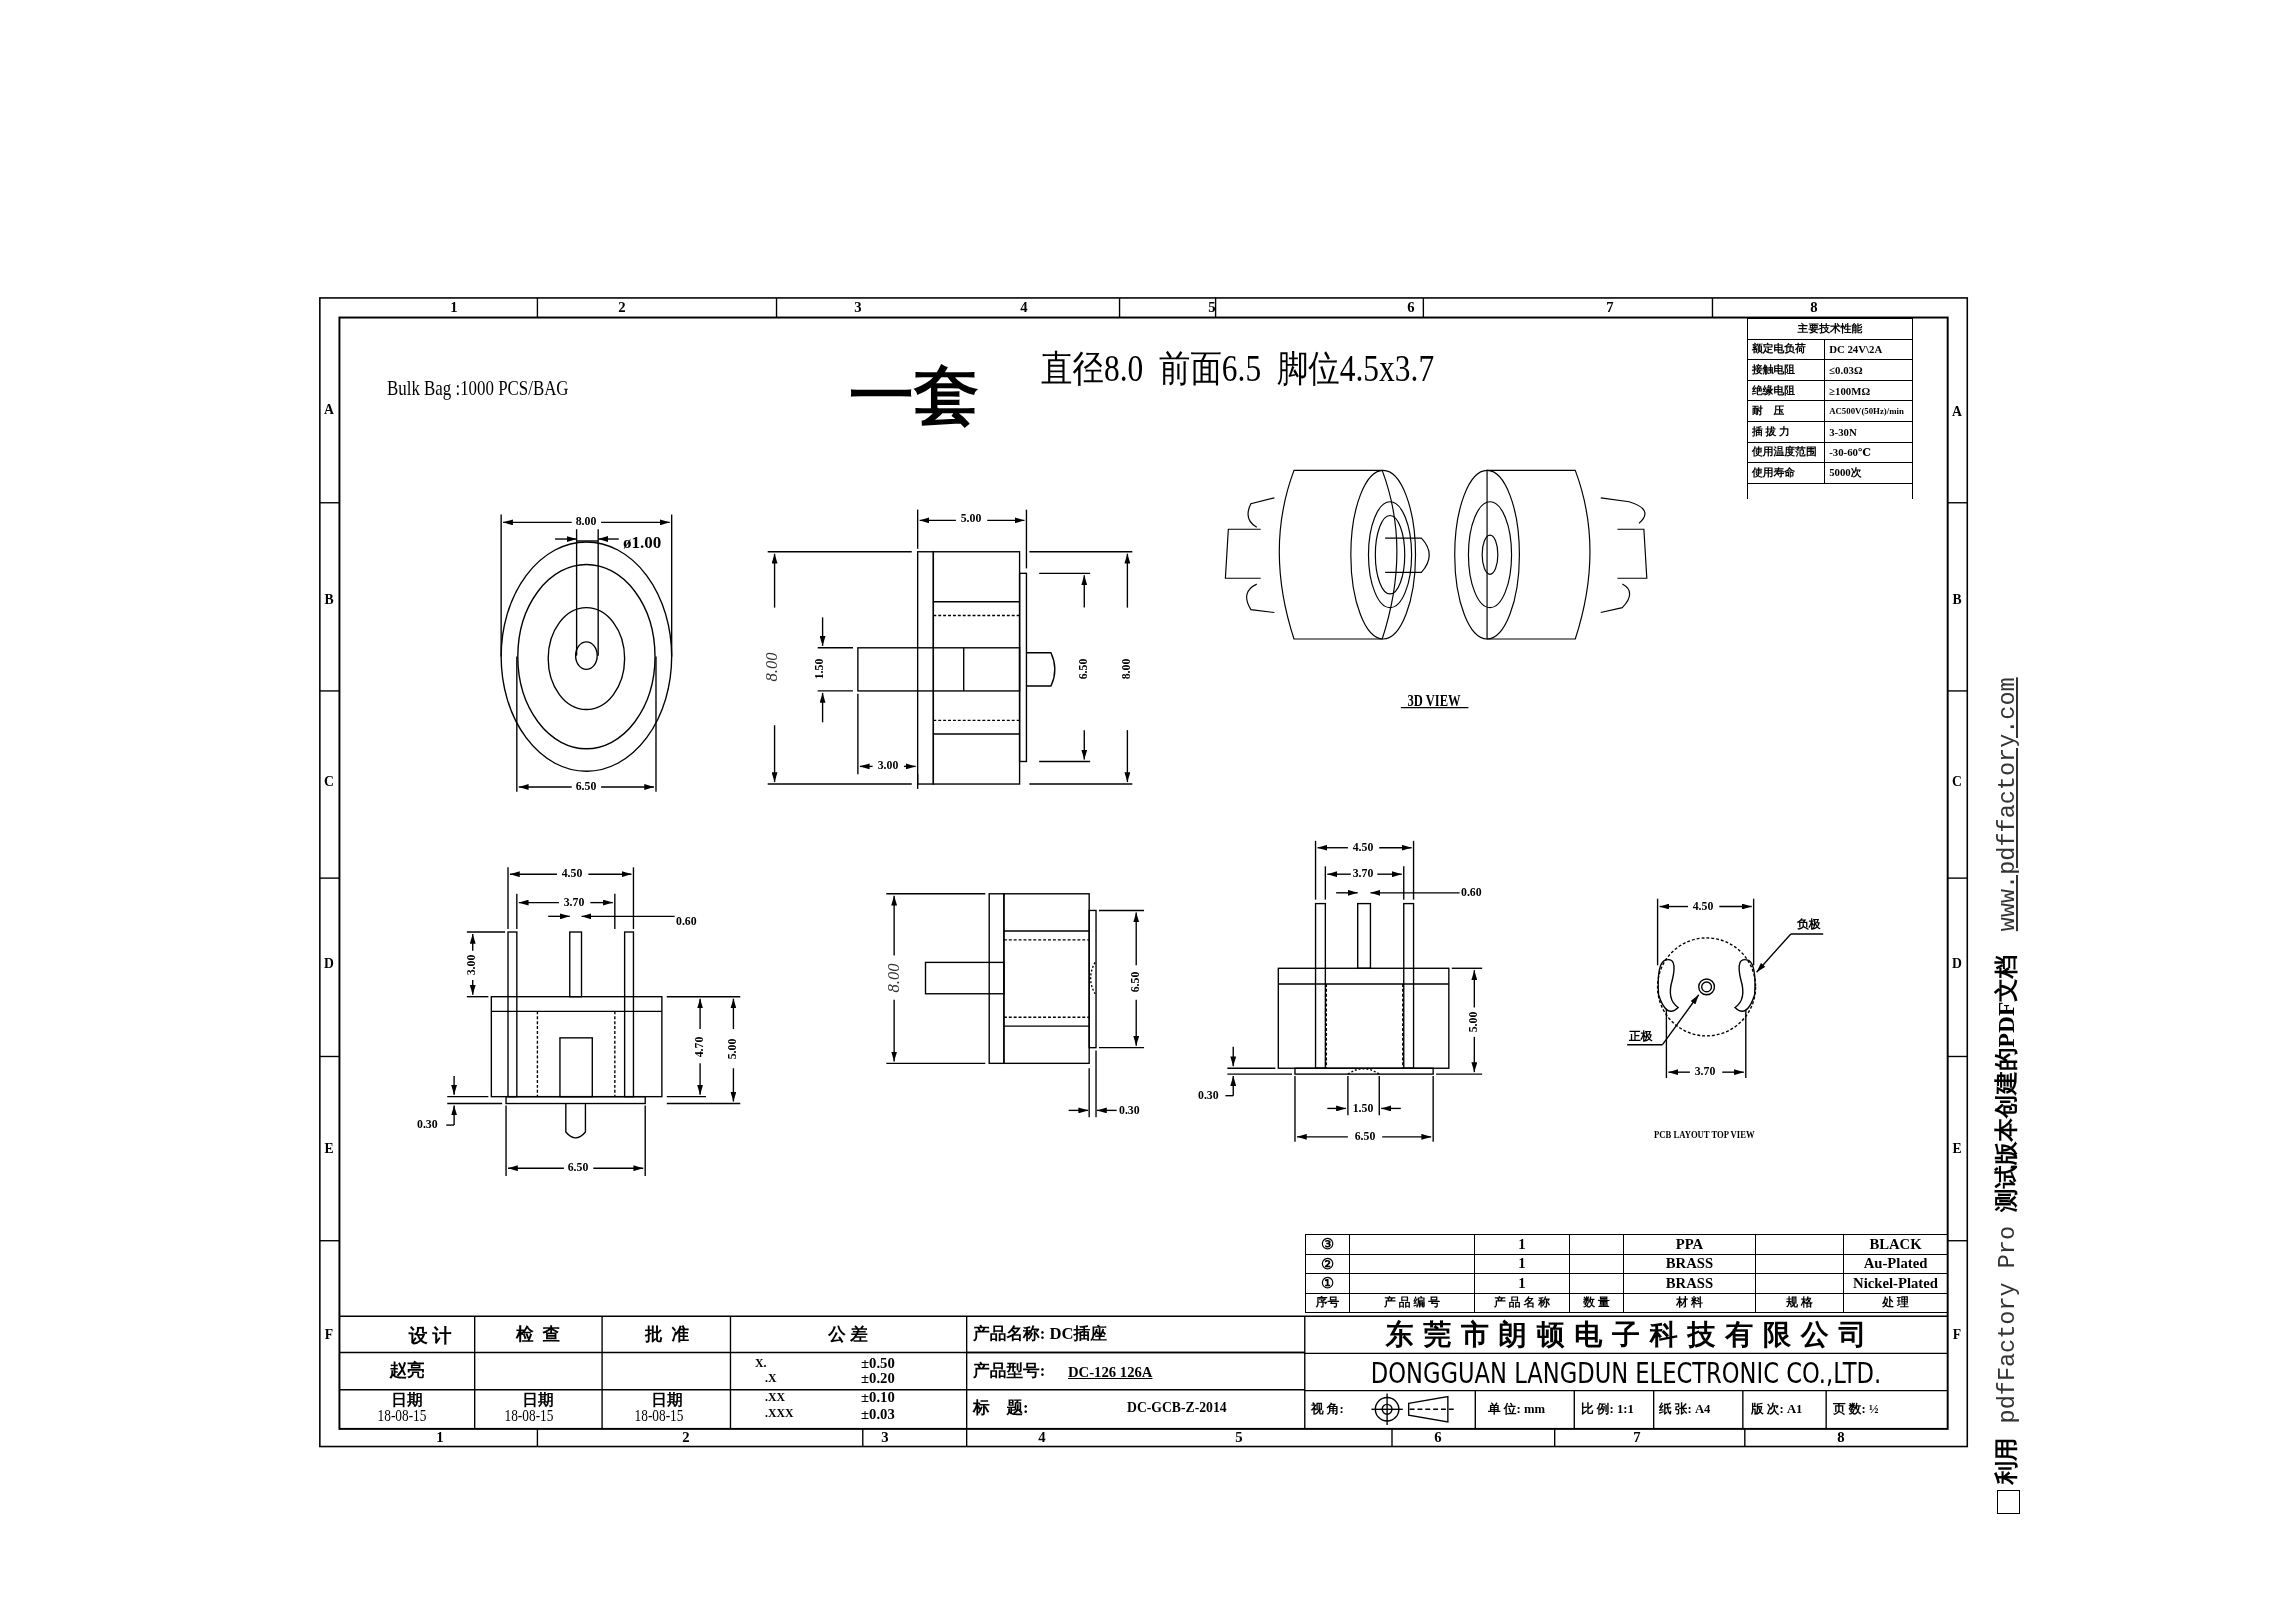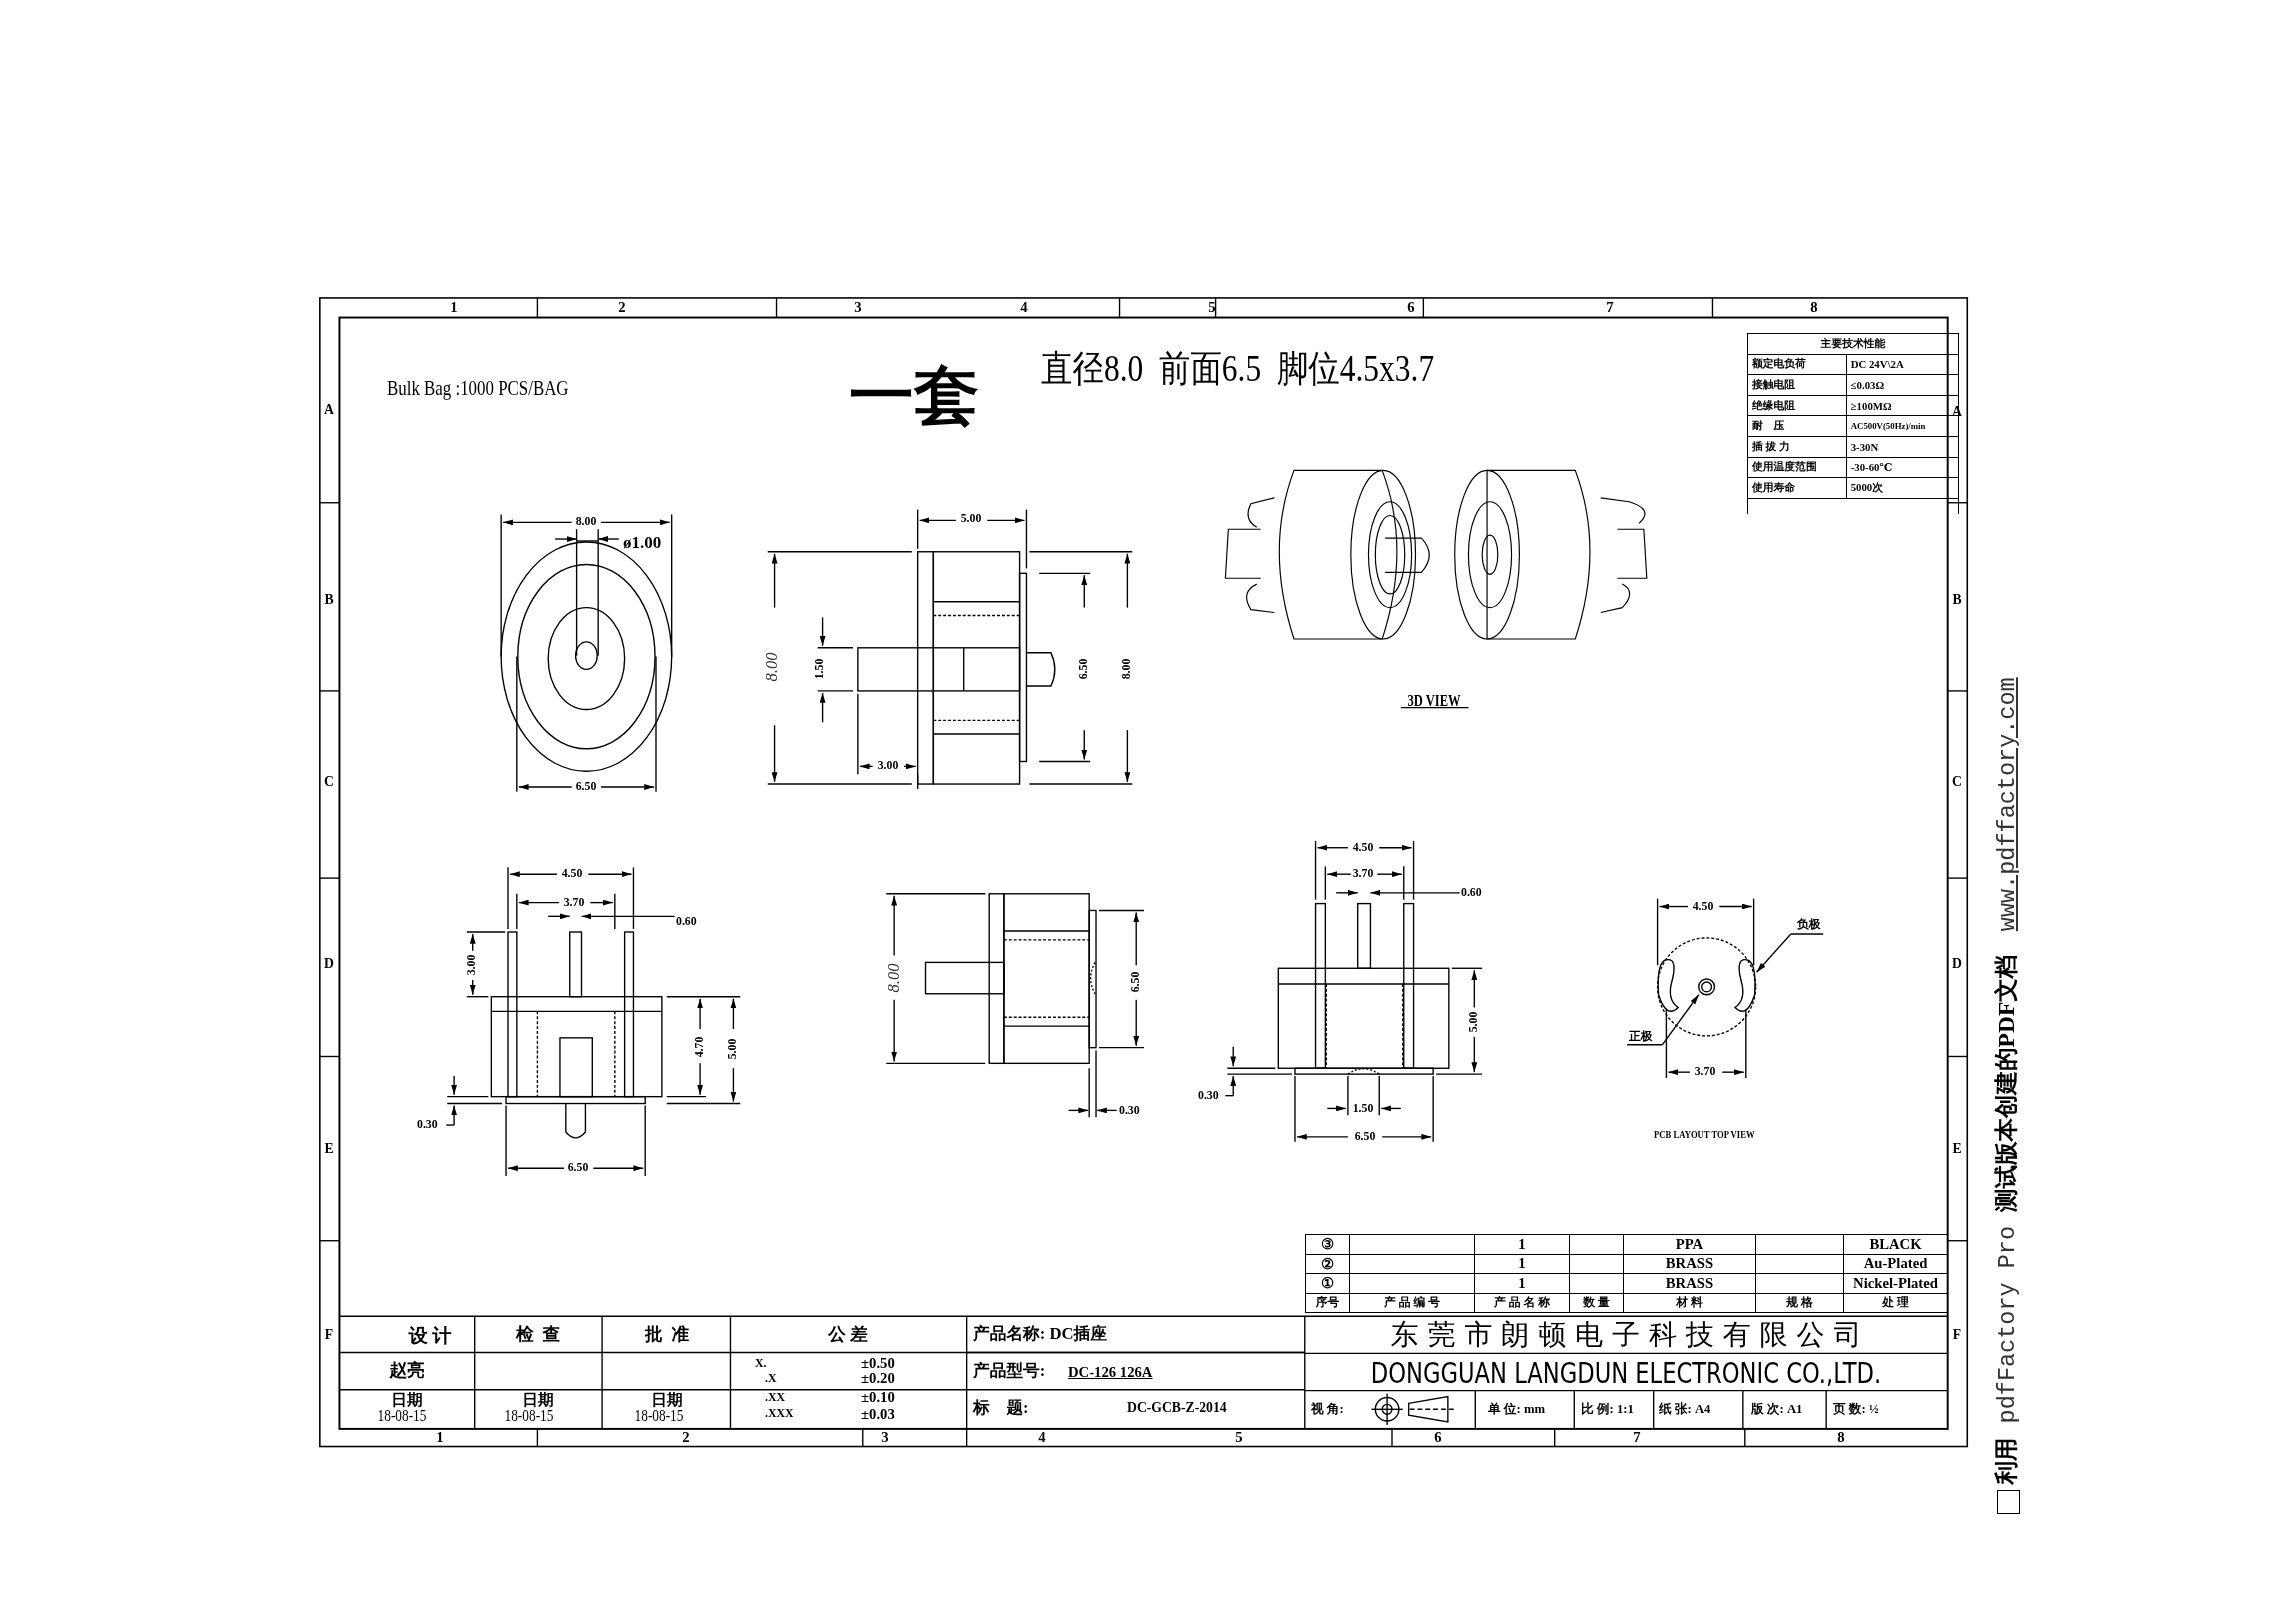--- a/index.html
+++ b/index.html
@@ -326,21 +326,21 @@
 <div class="t cc" style="left:1957px;top:600px;font-size:13.7px;">B</div>
 <div class="t cc" style="left:1957px;top:782px;font-size:13.7px;">C</div>
 <div class="t cc" style="left:1957px;top:964px;font-size:13.7px;">D</div>
 <div class="t cc" style="left:1957px;top:1149px;font-size:13.7px;">E</div>
 <div class="t cc" style="left:1957px;top:1335px;font-size:13.7px;">F</div>
 
 <div class="t" style="left:387px;top:378px;font-size:20.6px;font-weight:normal;transform:scaleX(0.82);transform-origin:0 0;">Bulk Bag :1000 PCS/BAG</div>
 <div class="t" style="left:849px;top:364px;font-size:65px;font-weight:bold;">一套</div>
 <div class="t" style="left:1041px;top:350px;font-size:37px;font-weight:normal;white-space:pre;transform:scaleX(0.85);transform-origin:0 0;">直径8.0  前面6.5  脚位4.5x3.7</div>
 
-<table class="spec" style="left:1747px;top:333px;width:212px;">
+<table class="spec" style="left:1747px;top:318px;width:166px;">
   <tbody>
       <tr>
         <td colspan="2" style="text-align:center;">主要技术性能</td>
       </tr>
   <tr>
         <td>额定电负荷</td>
         <td>DC 24V\2A</td>
       </tr>
   <tr>
         <td>接触电阻</td>
@@ -484,21 +484,21 @@
 <div class="t" style="left:861px;top:1390px;font-size:14.7px;">±0.10</div>
 <div class="t" style="left:765px;top:1408px;font-size:11.8px;">.XXX</div>
 <div class="t" style="left:861px;top:1407px;font-size:14.7px;">±0.03</div>
 
 <div class="t" style="left:973px;top:1326px;font-size:16.7px;">产品名称: DC插座</div>
 <div class="t" style="left:973px;top:1363px;font-size:16.7px;">产品型号:</div>
 <div class="t" style="left:1068px;top:1365px;font-size:14.7px;text-decoration:underline;">DC-126 126A</div>
 <div class="t" style="left:973px;top:1400px;font-size:16.7px;white-space:pre;text-align:right;">标    题:</div>
 <div class="t" style="left:1127px;top:1401px;font-size:13.7px;">DC-GCB-Z-2014</div>
 
-<div class="t cc" style="left:1626px;top:1335px;font-size:28px;font-weight:normal;font-family:'DejaVu Sans',sans-serif;">东 莞 市 朗 顿 电 子 科 技 有 限 公 司</div>
+<div class="t cc" style="left:1626px;top:1335px;font-size:28px;font-weight:bold;font-family:'DejaVu Sans',sans-serif;">东 莞 市 朗 顿 电 子 科 技 有 限 公 司</div>
 <div class="t cc" style="left:1626px;top:1373px;font-size:29px;font-weight:normal;font-family:'DejaVu Sans',sans-serif;transform:translate(-50%,-50%) scaleX(0.78);">DONGGUAN LANGDUN ELECTRONIC CO.,LTD.</div>
 
 <div class="t" style="left:1311px;top:1403px;font-size:12.7px;">视 角:</div>
 <span class="abs" style="left:1375px;top:1398px;width:23.5px;height:23.5px;"></span>
 <div class="t" style="left:1488px;top:1403px;font-size:12.7px;">单 位: mm</div>
 <div class="t" style="left:1581px;top:1403px;font-size:12.7px;">比 例: 1:1</div>
 <div class="t" style="left:1659px;top:1403px;font-size:12.7px;">纸 张: A4</div>
 <div class="t" style="left:1751px;top:1403px;font-size:12.7px;">版 次: A1</div>
 <div class="t" style="left:1833px;top:1403px;font-size:12.7px;font-family:Liberation Serif, serif;">页 数: ½</div>
 

